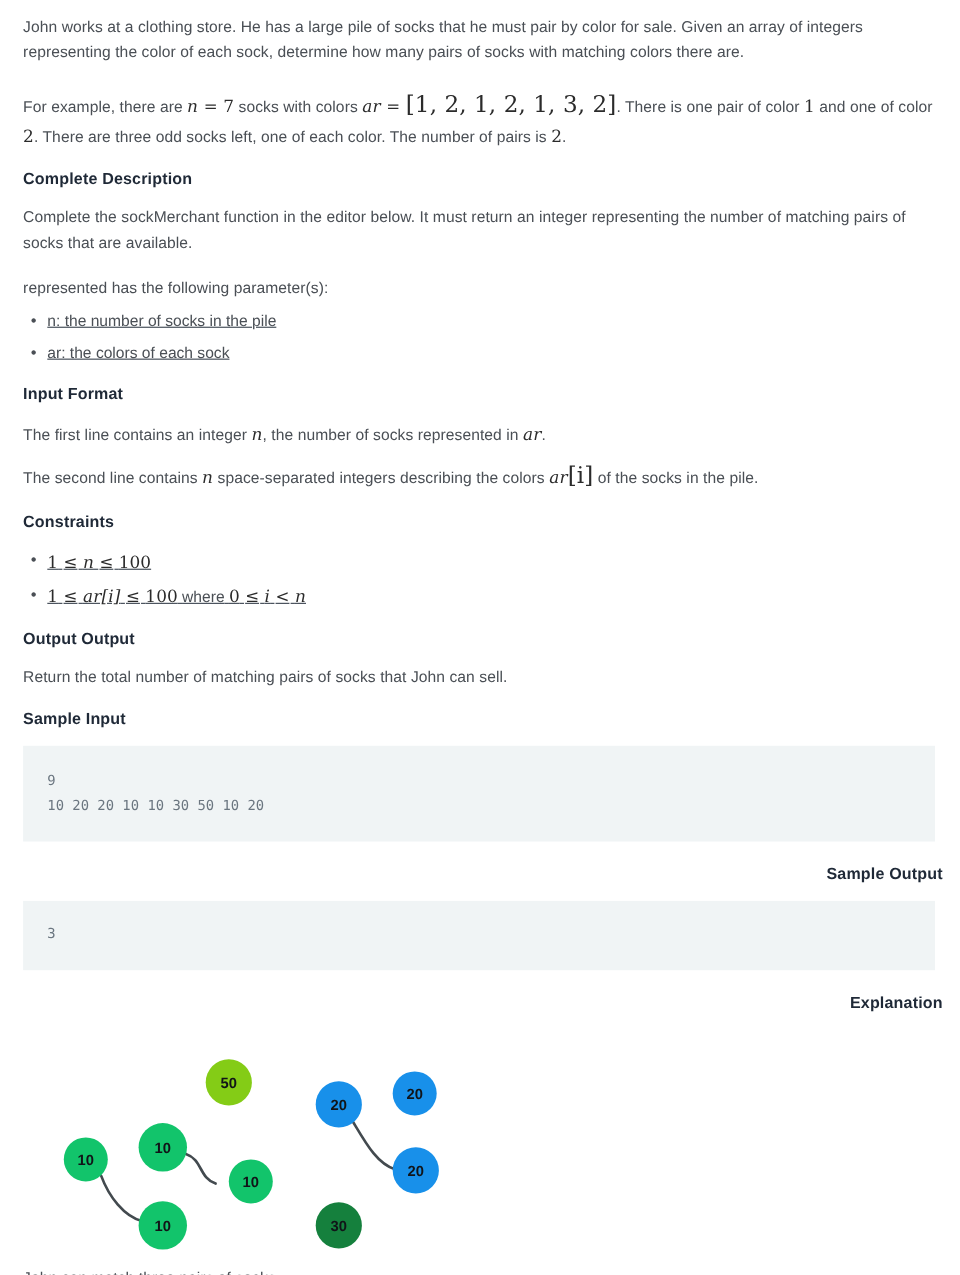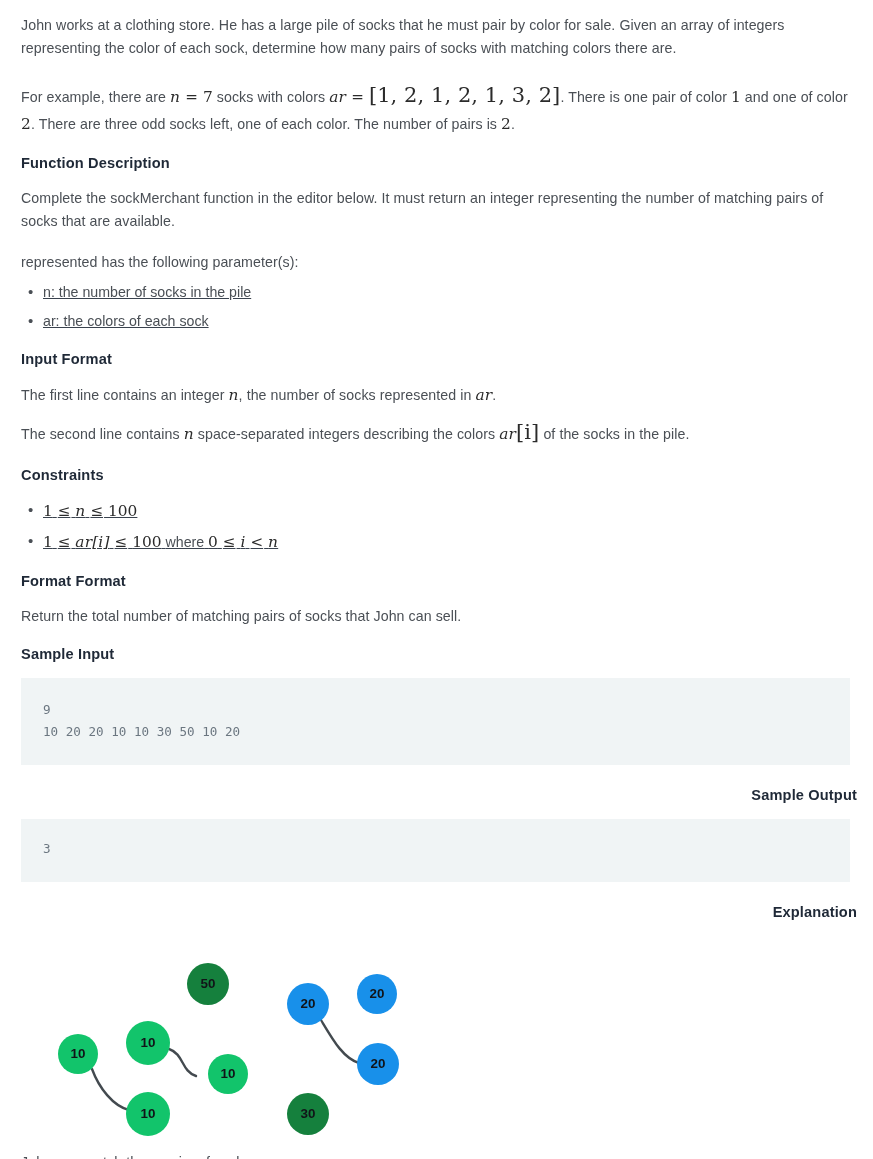--- a/index.html
+++ b/index.html
@@ -121,39 +121,39 @@
 </style>
 </head>
 <body>
 
 <div class="page">
 
   <p class="para">John works at a clothing store. He has a large pile of socks that he must pair by color for sale. Given an array of integers representing the color of each sock, determine how many pairs of socks with matching colors there are.</p>
 
   <p class="para"><span>For example, there are</span> <span class="m">n</span> <span class="mop">=</span> <span class="mn">7</span> <span>socks with colors</span> <span class="m">ar</span> <span class="mop">=</span> <span class="brk">[1, 2, 1, 2, 1, 3, 2]</span><span>. There is one pair of color</span> <span class="mn">1</span> <span>and one of color</span> <span class="mn">2</span><span>. There are three odd socks left, one of each color. The number of pairs is</span> <span class="mn">2</span><span>.</span></p>
 
-  <h3 class="section">Function Description</h3>
+  <h3 class="section">Complete Description</h3>
   <p class="para">Complete the sockMerchant function in the editor below. It must return an integer representing the number of matching pairs of socks that are available.</p>
   <p class="para tight">represented has the following parameter(s):</p>
   <ul class="bullets">
     <li>n: the number of socks in the pile</li>
     <li>ar: the colors of each sock</li>
   </ul>
 
   <h3 class="section">Input Format</h3>
   <p class="para tight"><span>The first line contains an integer</span> <span class="m">n</span><span>, the number of socks represented in</span> <span class="m">ar</span><span>.</span></p>
   <p class="para"><span>The second line contains</span> <span class="m">n</span> <span>space-separated integers describing the colors</span> <span class="m">ar</span><span class="brk">[i]</span> <span>of the socks in the pile.</span></p>
 
   <h3 class="section">Constraints</h3>
   <ul class="bullets">
     <li><span class="mn">1</span> <span class="mop">≤</span> <span class="m">n</span> <span class="mop">≤</span> <span class="mn">100</span></li>
     <li><span class="mn">1</span> <span class="mop">≤</span> <span class="m">ar[i]</span> <span class="mop">≤</span> <span class="mn">100</span> <span>where</span> <span class="mn">0</span> <span class="mop">≤</span> <span class="m">i</span> <span class="mop">&lt;</span> <span class="m">n</span></li>
   </ul>
 
-  <h3 class="section">Format Format</h3>
+  <h3 class="section">Output Output</h3>
   <p class="para">Return the total number of matching pairs of socks that John can sell.</p>
 
   <h3 class="section">Sample Input</h3>
   <div class="codebox tall">9
 10 20 20 10 10 30 50 10 20</div>
 
   <h3 class="section sp">Sample Output</h3>
   <div class="codebox short">3</div>
 
   <h3 class="section sp">Explanation</h3>
@@ -170,21 +170,21 @@
         </div>
         <div class="node" style="left: 105px; top: 85px; width: 44px; height: 44px; background: rgb(18, 196, 107);">
           <span>10</span>
         </div>
         <div class="node" style="left: 187px; top: 118px; width: 40px; height: 40px; background: rgb(18, 196, 107);">
           <span>10</span>
         </div>
         <div class="node" style="left: 105px; top: 156px; width: 44px; height: 44px; background: rgb(18, 196, 107);">
           <span>10</span>
         </div>
-        <div class="node" style="left: 166px; top: 27px; width: 42px; height: 42px; background: #15803d;">
+        <div class="node" style="left: 166px; top: 27px; width: 42px; height: 42px; background: #84cc16;">
           <span>50</span>
         </div>
         <div class="node" style="left: 266px; top: 47px; width: 42px; height: 42px; background: rgb(24, 144, 234);">
           <span>20</span>
         </div>
         <div class="node" style="left: 336px; top: 38px; width: 40px; height: 40px; background: rgb(24, 144, 234);">
           <span>20</span>
         </div>
         <div class="node" style="left: 336px; top: 107px; width: 42px; height: 42px; background: rgb(24, 144, 234);">
           <span>20</span>

